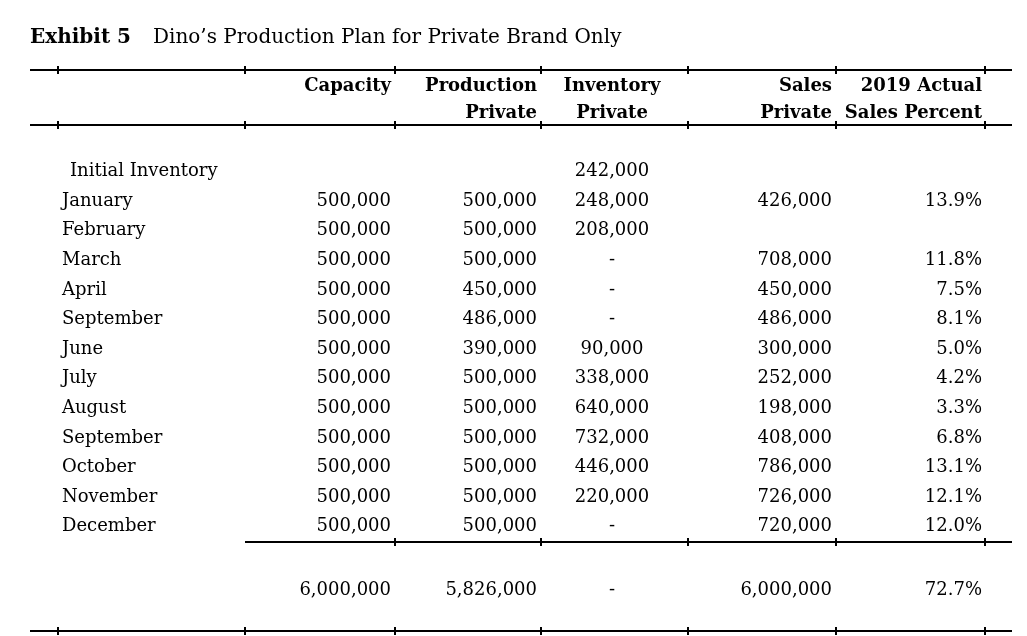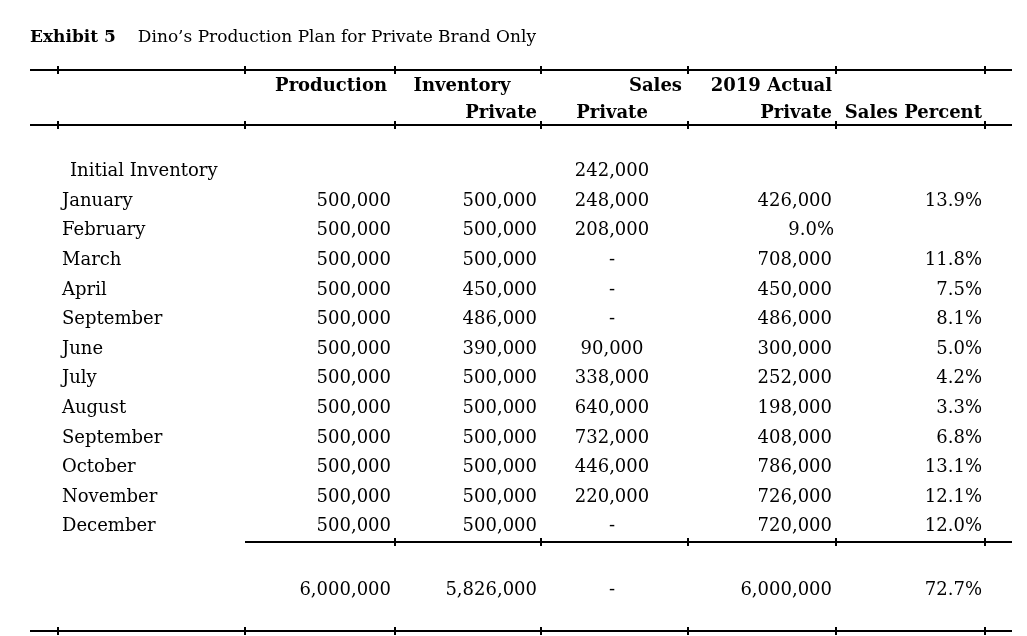--- a/index.html
+++ b/index.html
@@ -6,21 +6,21 @@
   .page{
     position:relative;
     width:1027px;height:636px;
     background:#ffffff;
     font-family:"DejaVu Serif","Liberation Serif",serif;
     color:#000000;
     overflow:hidden;
   }
   .title{
     position:absolute;left:30px;top:24px;
-    font-size:17px;line-height:24px;white-space:nowrap;
+    font-size:20px;line-height:24px;white-space:nowrap;
   }
   .title .exhibit{font-weight:bold;}
   .title .caption{margin-left:22px;font-weight:normal;}
 
   
   .rule{position:absolute;height:2px;background:#000000;}
   .rule .tick{position:absolute;top:-3px;width:2px;height:8px;background:#000000;}
 
   
   .hdr,.bodyrows{position:absolute;left:30px;width:982px;}
@@ -56,20 +56,21 @@
       <div class="tick" style="left: 510px;"></div>
       <div class="tick" style="left: 657px;"></div>
       <div class="tick" style="left: 805px;"></div>
       <div class="tick" style="left: 954px;"></div>
     </div>
 
   <div class="hdr" style="top:71px;">
     <div class="tr">
       <div class="td c0"></div>
       <div class="td c1"></div>
+      <div class="td c2">Capacity</div>
       <div class="td c3">Production</div>
       <div class="td c4">Inventory</div>
       <div class="td c5">Sales</div>
       <div class="td c6">2019 Actual</div>
       <div class="td c7"></div>
     </div>
     <div class="tr">
       <div class="td c0"></div>
       <div class="td c1"></div>
       <div class="td c2"></div>
@@ -115,21 +116,20 @@
       <div class="td c6">13.9%</div>
       <div class="td c7"></div>
     </div>
 
     <div class="tr">
       <div class="td c0"></div>
       <div class="td c1">February</div>
       <div class="td c2">500,000</div>
       <div class="td c3">500,000</div>
       <div class="td c4">208,000</div>
-      <div class="td c6">9.0%</div>
       <div class="td c7"></div>
     </div>
 
     <div class="tr">
       <div class="td c0"></div>
       <div class="td c1">March</div>
       <div class="td c2">500,000</div>
       <div class="td c3">500,000</div>
       <div class="td c4">-</div>
       <div class="td c5">708,000</div>

